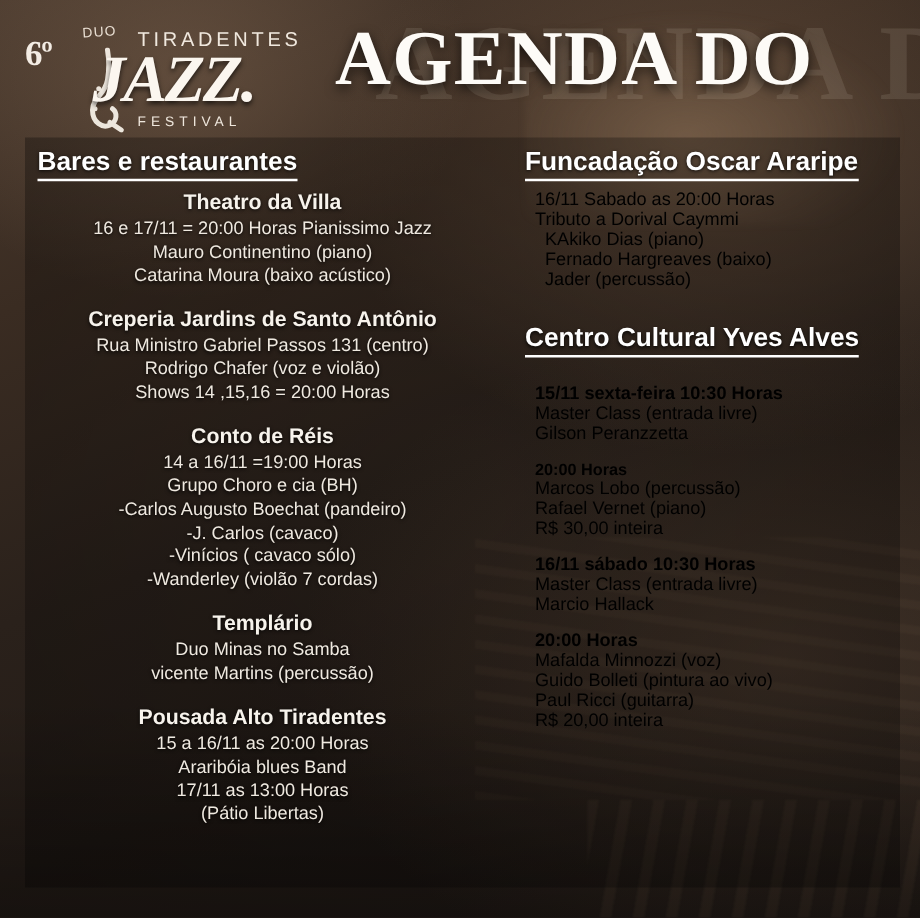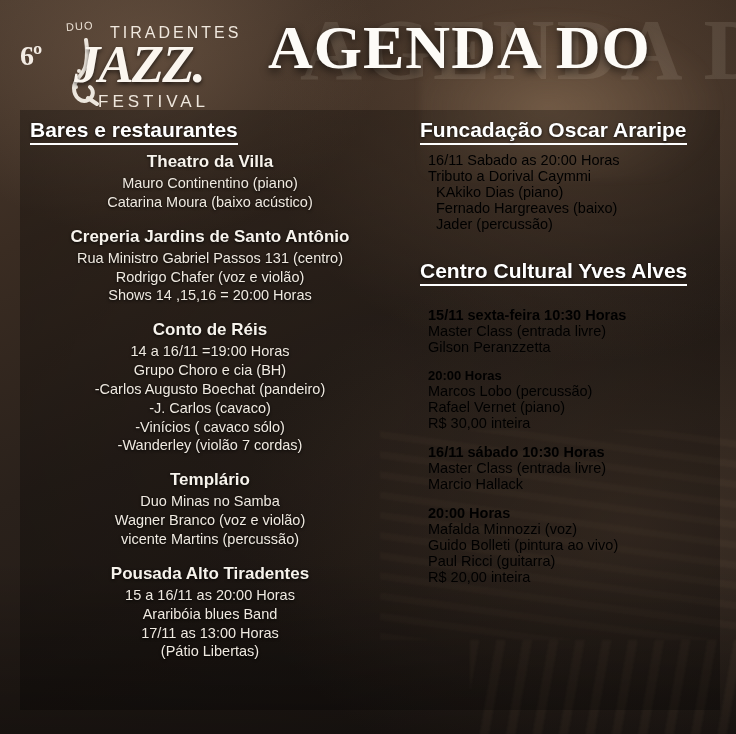--- a/index.html
+++ b/index.html
@@ -65,21 +65,21 @@
   #logo {
     position: absolute;
     left: 18px;
     top: 8px;
     width: 215px;
     height: 100px;
     color: #f3ece4;
   }
   #logo .sixth {
     position: absolute;
-    left: 2px; top: 32px;
+    left: 2px; top: 20px;
     font-size: 28px;
     font-weight: bold;
     font-family: "Liberation Serif", serif;
     letter-spacing: -1px;
   }
   #logo .tiradentes {
     position: absolute;
     left: 92px; top: 16px;
     font-size: 16px;
     letter-spacing: 3px;
@@ -93,22 +93,22 @@
     font-size: 53px;
     font-style: italic;
     font-weight: bold;
     font-family: "Liberation Serif", serif;
     letter-spacing: -2px;
     color: #fbf6ef;
     text-shadow: 0 2px 4px rgba(0,0,0,.65);
   }
   #logo .festival {
     position: absolute;
-    left: 80px; top: 84px;
-    font-size: 17px;
+    left: 92px; top: 84px;
+    font-size: 11px;
     letter-spacing: 4px;
     color: #efe7dd;
   }
   #logo .duo {
     position: absolute;
     left: 48px; top: 12px;
     font-size: 11px;
     letter-spacing: 1px;
     color: #e8ded2;
     transform: rotate(-4deg);
@@ -222,20 +222,21 @@
     <div id="agenda-title">AGENDA DO</div>
   </div>
 
   <div id="cols">
 
     <div class="col left">
       <div class="sect-title">Bares e restaurantes</div>
 
       <div class="block">
         <div class="hd">Theatro da Villa</div>
+        <div class="ln">16 e 17/11 = 20:00 Horas Pianissimo Jazz</div>
         <div class="ln">Mauro Continentino (piano)</div>
         <div class="ln">Catarina Moura (baixo acústico)</div>
       </div>
 
       <div class="block">
         <div class="hd">Creperia Jardins de Santo Antônio</div>
         <div class="ln">Rua Ministro Gabriel Passos 131 (centro)</div>
         <div class="ln">Rodrigo Chafer (voz e violão)</div>
         <div class="ln">Shows 14 ,15,16 = 20:00 Horas</div>
       </div>
@@ -246,21 +247,20 @@
         <div class="ln">Grupo Choro e cia (BH)</div>
         <div class="ln">-Carlos Augusto Boechat (pandeiro)</div>
         <div class="ln">-J. Carlos  (cavaco)</div>
         <div class="ln">-Vinícios    ( cavaco sólo)</div>
         <div class="ln">-Wanderley (violão 7 cordas)</div>
       </div>
 
       <div class="block">
         <div class="hd">Templário</div>
         <div class="ln">Duo Minas no Samba</div>
-        <div class="ln">Wagner Branco (voz e violão)</div>
         <div class="ln">vicente Martins (percussão)</div>
       </div>
 
       <div class="block">
         <div class="hd">Pousada Alto Tiradentes</div>
         <div class="ln">15 a 16/11 as 20:00 Horas</div>
         <div class="ln">Araribóia blues Band</div>
         <div class="ln">17/11 as 13:00 Horas</div>
         <div class="ln">(Pátio Libertas)</div>
       </div>

